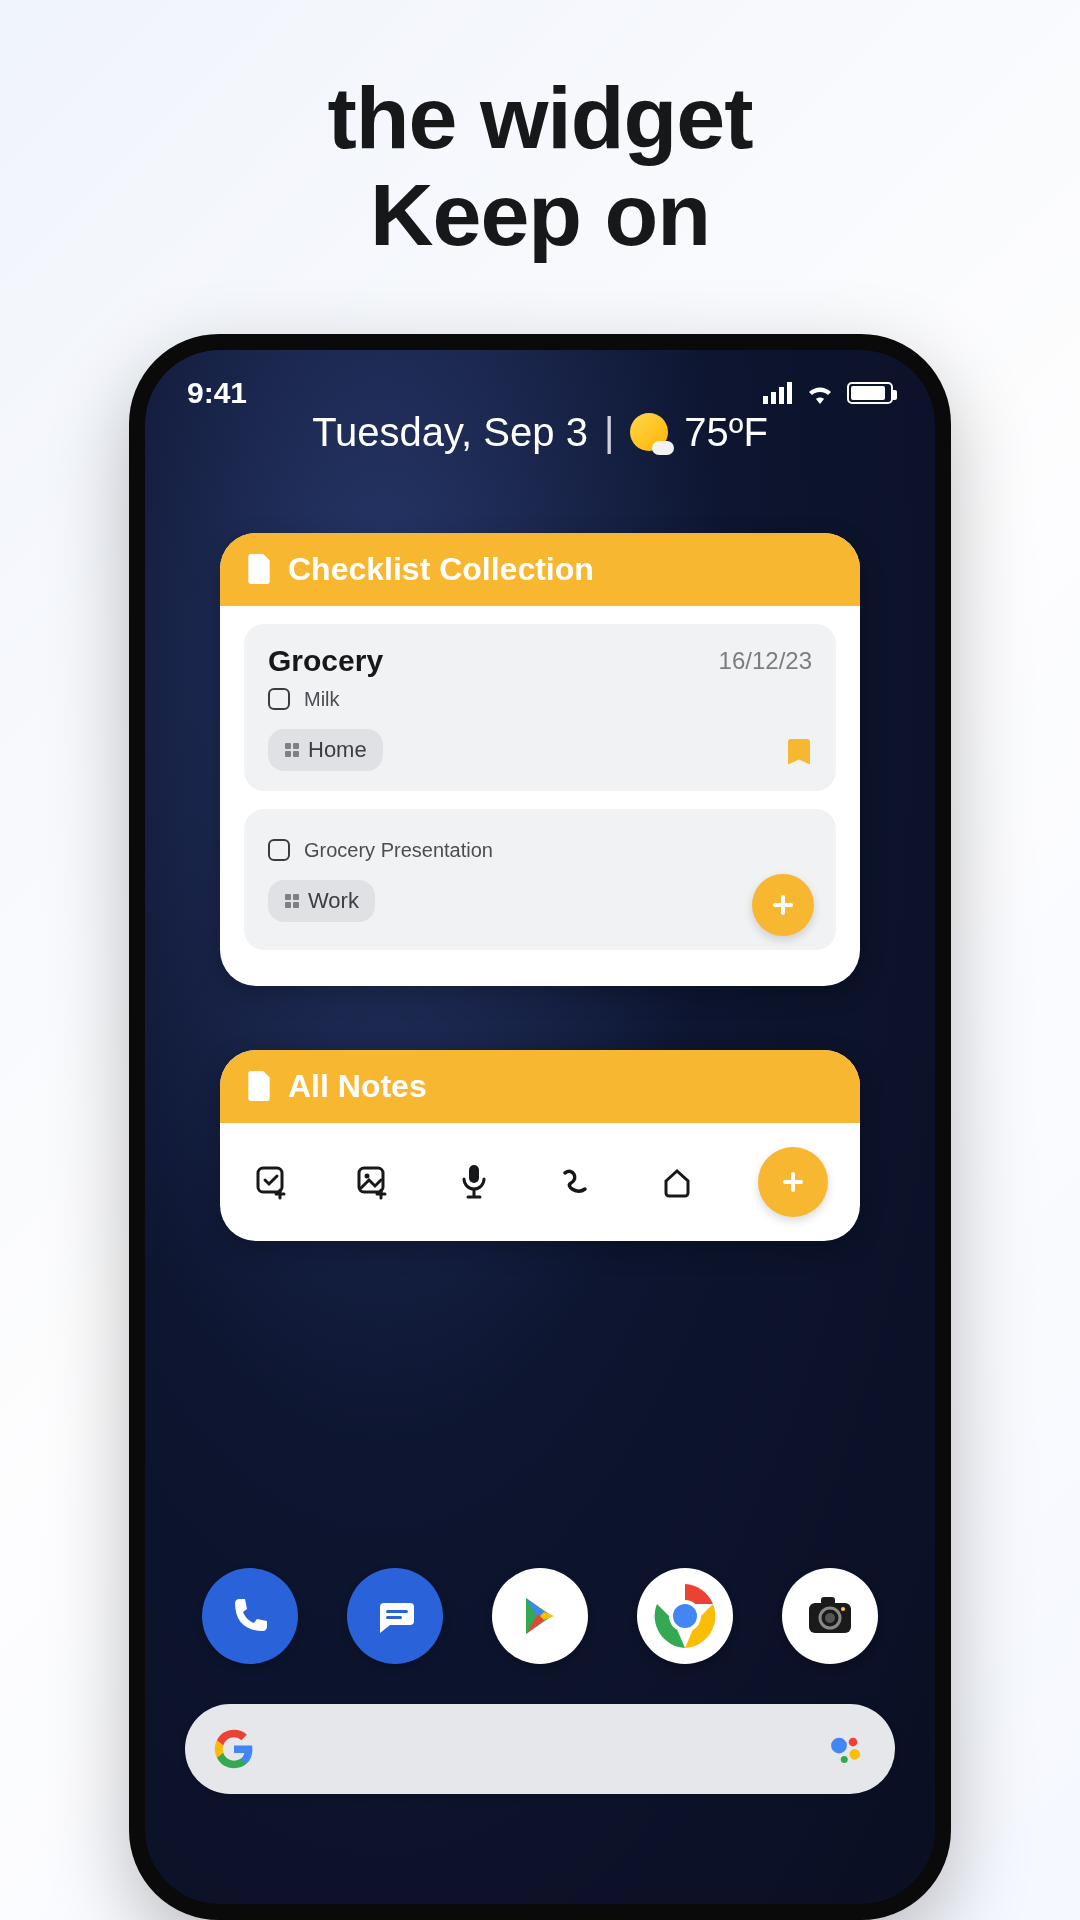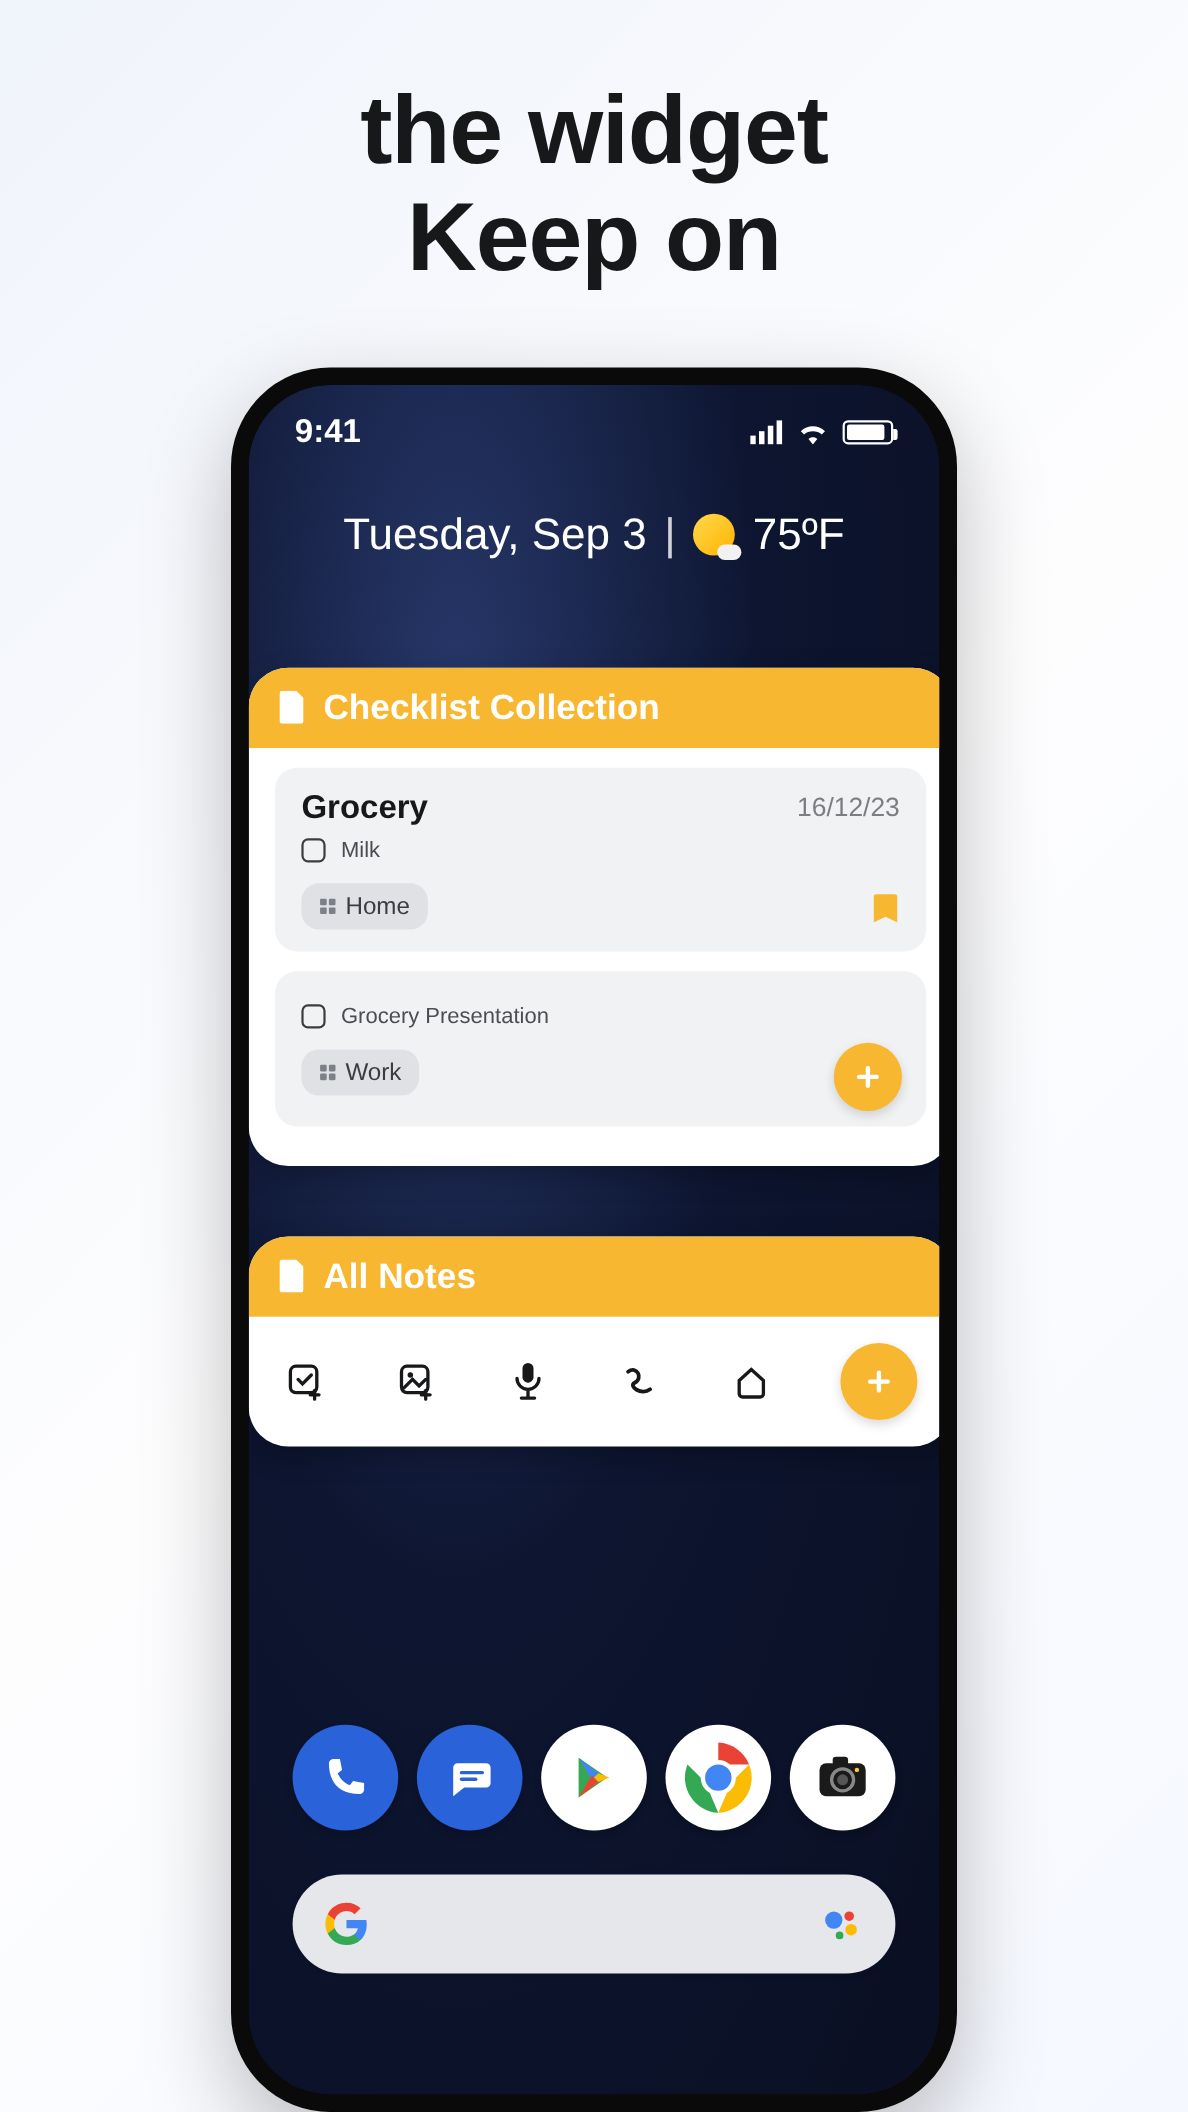--- a/index.html
+++ b/index.html
@@ -17,21 +17,21 @@
       margin-top: 70px;
       text-align: center;
       font-weight: 700;
       font-size: 88px;
       color: #17181a;
       line-height: 1.1;
       letter-spacing: -1px;
     }
     .phone-frame {
       margin-top: 70px;
-      width: 660px;
+      width: 822px;
       height: 1620px;
       border-radius: 90px;
       border: 16px solid #0a0a0a;
       background: #0a0a0a;
       overflow: hidden;
       box-shadow: 0 30px 80px rgba(0,0,0,0.25);
       position: relative;
     }
     .phone-screen {
       width: 100%;
@@ -54,21 +54,20 @@
     .status-right { display: flex; align-items: center; gap: 12px; }
     .status-right svg { fill: #fff; }
     .battery {
       width: 46px; height: 22px; border: 2px solid #fff; border-radius: 5px; position: relative;
     }
     .battery::before { content:''; position:absolute; left:2px; top:2px; bottom:2px; right:6px; background:#fff; border-radius:2px; }
     .battery::after { content:''; position:absolute; right:-6px; top:6px; width:4px; height:10px; background:#fff; border-radius:0 2px 2px 0; }
 
     
     .date-bar {
-      margin-top: 54px;
       color: #fff;
       font-size: 40px;
       font-weight: 400;
       display: flex;
       justify-content: center;
       align-items: center;
       gap: 16px;
     }
     .divider { color:#fff; opacity:.8; }
     .weather-icon {
@@ -95,21 +94,21 @@
       color: #fff;
       padding: 18px 26px;
       font-size: 32px;
       font-weight: 600;
       display: flex;
       align-items: center;
       gap: 16px;
     }
     .widget-header svg { fill:#fff; }
 
-    .widget1 { margin-top: 98px; padding-bottom: 18px; }
+    .widget1 { margin-top: 78px; padding-bottom: 18px; }
     .note-card {
       margin: 18px 24px;
       background: #f1f2f4;
       border-radius: 20px;
       padding: 20px 24px;
       position: relative;
     }
     .note-top { display:flex; justify-content:space-between; align-items:center; }
     .note-title { font-size: 30px; font-weight: 700; color:#17181a; }
     .note-date { font-size: 24px; color:#7a7d82; font-weight:500; }

